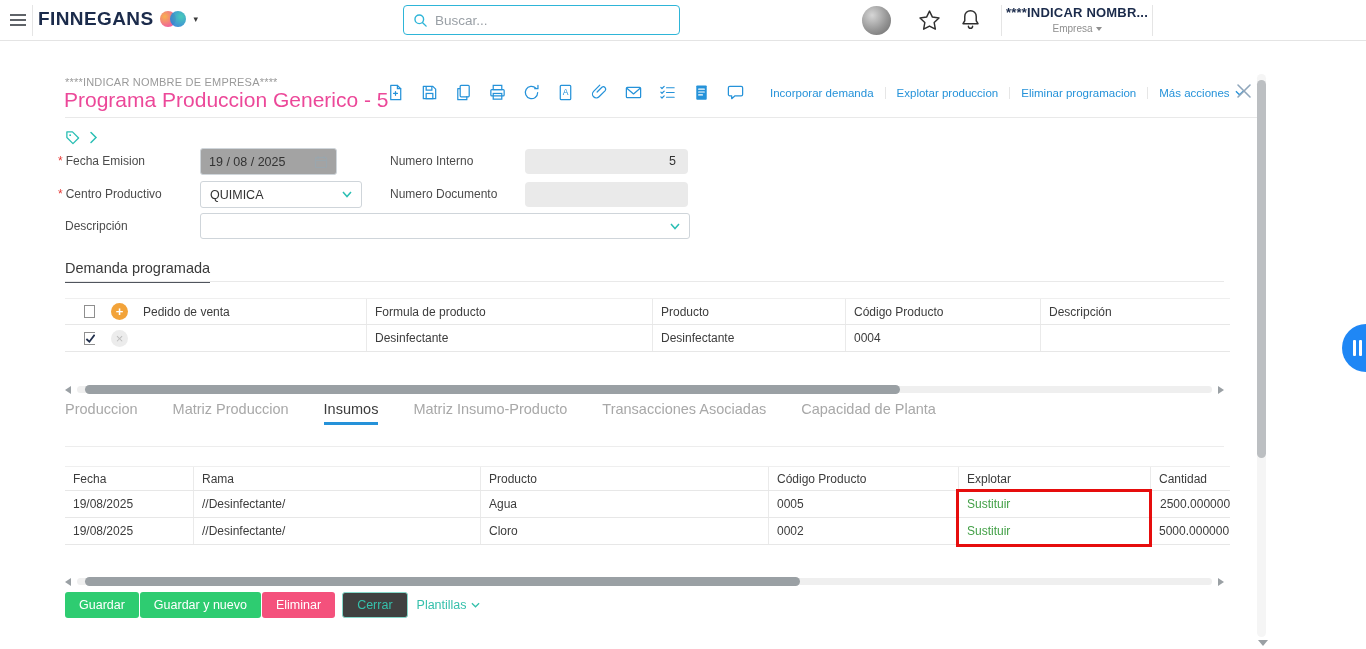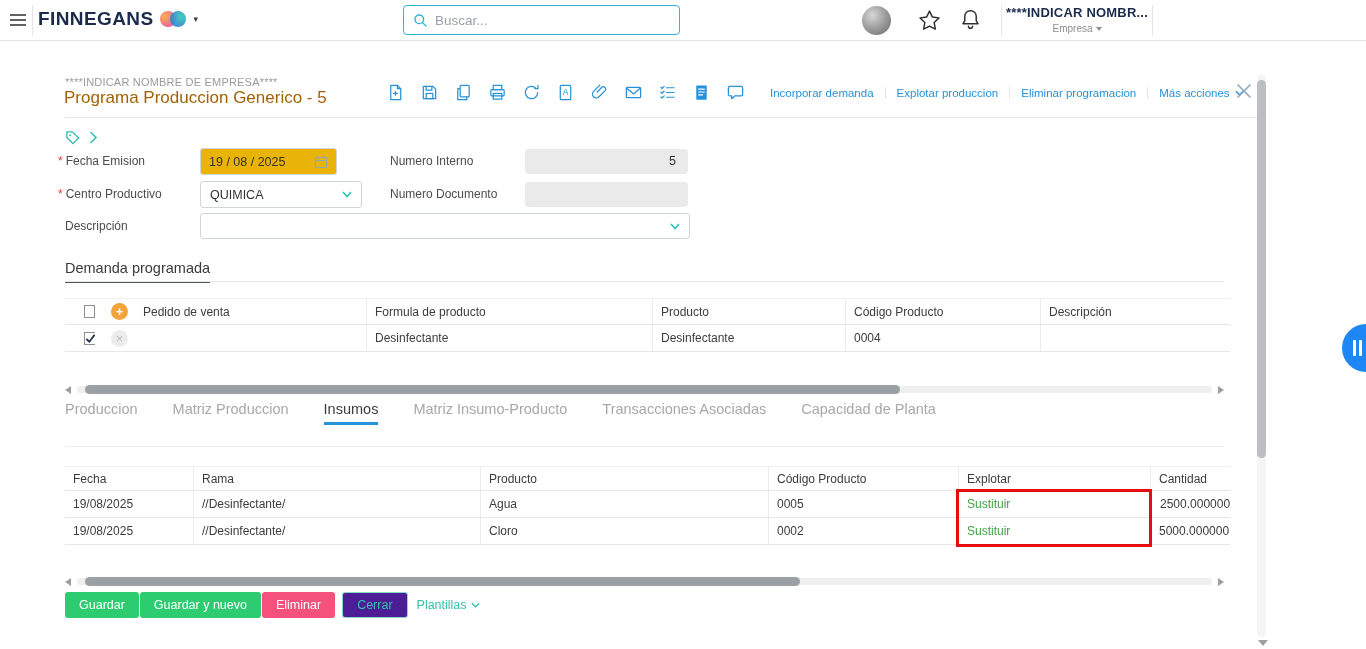--- a/index.html
+++ b/index.html
@@ -26,35 +26,35 @@
        background:radial-gradient(circle at 35% 32%,#d6d6d6,#969696 55%,#6e6e6e 95%)}
   .tb-icon{position:absolute;cursor:pointer}
   .tb-block{position:absolute;top:5px;height:32px;text-align:center;cursor:pointer}
   .tb-name{font-size:13px;font-weight:700;color:#1b2b4b;letter-spacing:.2px}
   .tb-name.ws{font-weight:400;color:#3b3b3b;font-size:13.5px}
   .tb-sub{font-size:10px;color:#8f8f8f;margin-top:3px;display:flex;align-items:center;justify-content:center;gap:3px}
   .caret-sm{display:inline-block;width:0;height:0;border-left:3.5px solid transparent;border-right:3.5px solid transparent;border-top:4px solid #8f8f8f}
 
   
   .doc-company{position:absolute;left:65px;top:76px;font-size:11px;color:#9a9a9a;letter-spacing:.2px}
-  .doc-title{position:absolute;left:64px;top:88px;font-size:17px;color:#a16207}
+  .doc-title{position:absolute;left:64px;top:88px;font-size:21px;color:#ec4899}
   .toolbar{position:absolute;left:386px;top:83px;display:flex;align-items:center;gap:15px}
   .toolbar svg{display:block;cursor:pointer}
   .doc-links{position:absolute;left:759px;top:87px;display:flex;align-items:flex-end;font-size:11.5px;color:#2592d9}
   .doc-links .lnk{padding:0 11px;border-left:1px solid #e6e6e6;cursor:pointer;white-space:nowrap;display:flex;align-items:center;gap:5px}
   .doc-links .lnk:first-child{border-left:none}
   .close-x{position:absolute;left:1236px;top:83px;cursor:pointer}
   .header-line{position:absolute;left:65px;top:117px;width:1193px;height:1px;background:#e9e9e9}
   .tagrow{position:absolute;left:65px;top:130px;display:flex;align-items:center;gap:9px}
 
   
   .flabel{position:absolute;font-size:12px;color:#4c4c4c;height:27px;line-height:27px;white-space:nowrap}
   .req::before{content:"*";color:#e53935;margin-right:3px}
   .date-input{position:absolute;left:200px;top:148px;width:137px;height:27px;border:1px solid #cfd5da;border-radius:3px;
-    display:flex;align-items:center;padding:0 8px;font-size:12.5px;color:#333;gap:8px;background:#eab308;cursor:text}
+    display:flex;align-items:center;padding:0 8px;font-size:12.5px;color:#333;gap:8px;background:#a3a3a3;cursor:text}
   .date-input .cal{margin-left:auto}
   .ro-field{position:absolute;left:525px;width:163px;height:25px;background:#eaeaea;border-radius:4px;
     font-size:12.5px;color:#333;text-align:right;line-height:25px;padding-right:12px}
   .select{position:absolute;left:200px;border:1px solid #cfd5da;border-radius:3px;background:#fff;
     display:flex;align-items:center;font-size:12.5px;color:#333;padding:0 9px;cursor:pointer}
   .select .chev{margin-left:auto}
 
   
   .section-head{position:absolute;left:65px;top:260px;font-size:14.5px;color:#3a3a3a;padding-bottom:5px;border-bottom:2px solid #50555d;cursor:pointer}
   .section-line{position:absolute;left:65px;top:281px;width:1159px;height:1px;background:#e9e9e9}
@@ -110,21 +110,21 @@
   .vscroll{position:absolute;left:1257px;top:74px;width:9px;height:563px;background:#f5f5f5;border-radius:5px}
   .vs-thumb{position:absolute;left:0;top:6px;width:9px;height:378px;background:#bcbfc2;border-radius:5px;cursor:grab}
   .vs-arrow{position:absolute;left:1258px;width:0;height:0;border-left:5px solid transparent;border-right:5px solid transparent;cursor:pointer}
   .vs-arrow.down{top:640px;border-top:6px solid #9aa0a4}
 
   
   .footer{position:absolute;left:65px;top:592px;display:flex;align-items:center;gap:1px}
   .btn{height:26px;border-radius:3px;font-size:12.5px;display:flex;align-items:center;padding:0 14px;color:#fff;cursor:pointer;border:none;font-family:inherit}
   .btn.green{background:#2ecc71}
   .btn.pink{background:#f4517c;margin-right:6px}
-  .btn.ghost{background:#4c1d95;color:#35c0ab;border:1px solid #86d8ca;margin-right:8px}
+  .btn.ghost{background:#404040;color:#35c0ab;border:1px solid #86d8ca;margin-right:8px}
   .plantillas{color:#35c0ab;font-size:12.5px;cursor:pointer;display:flex;align-items:center;gap:4px}
 
   
   .side-handle{position:absolute;left:1342px;top:324px;width:48px;height:48px;border-radius:50%;background:#1f87f5;cursor:pointer;z-index:30}
   .side-handle .bar{position:absolute;top:16px;width:3px;height:16px;background:#fff;border-radius:1px}
   .side-handle .b1{left:11px}
   .side-handle .b2{left:17px}
 </style>
 </head>
 <body>

